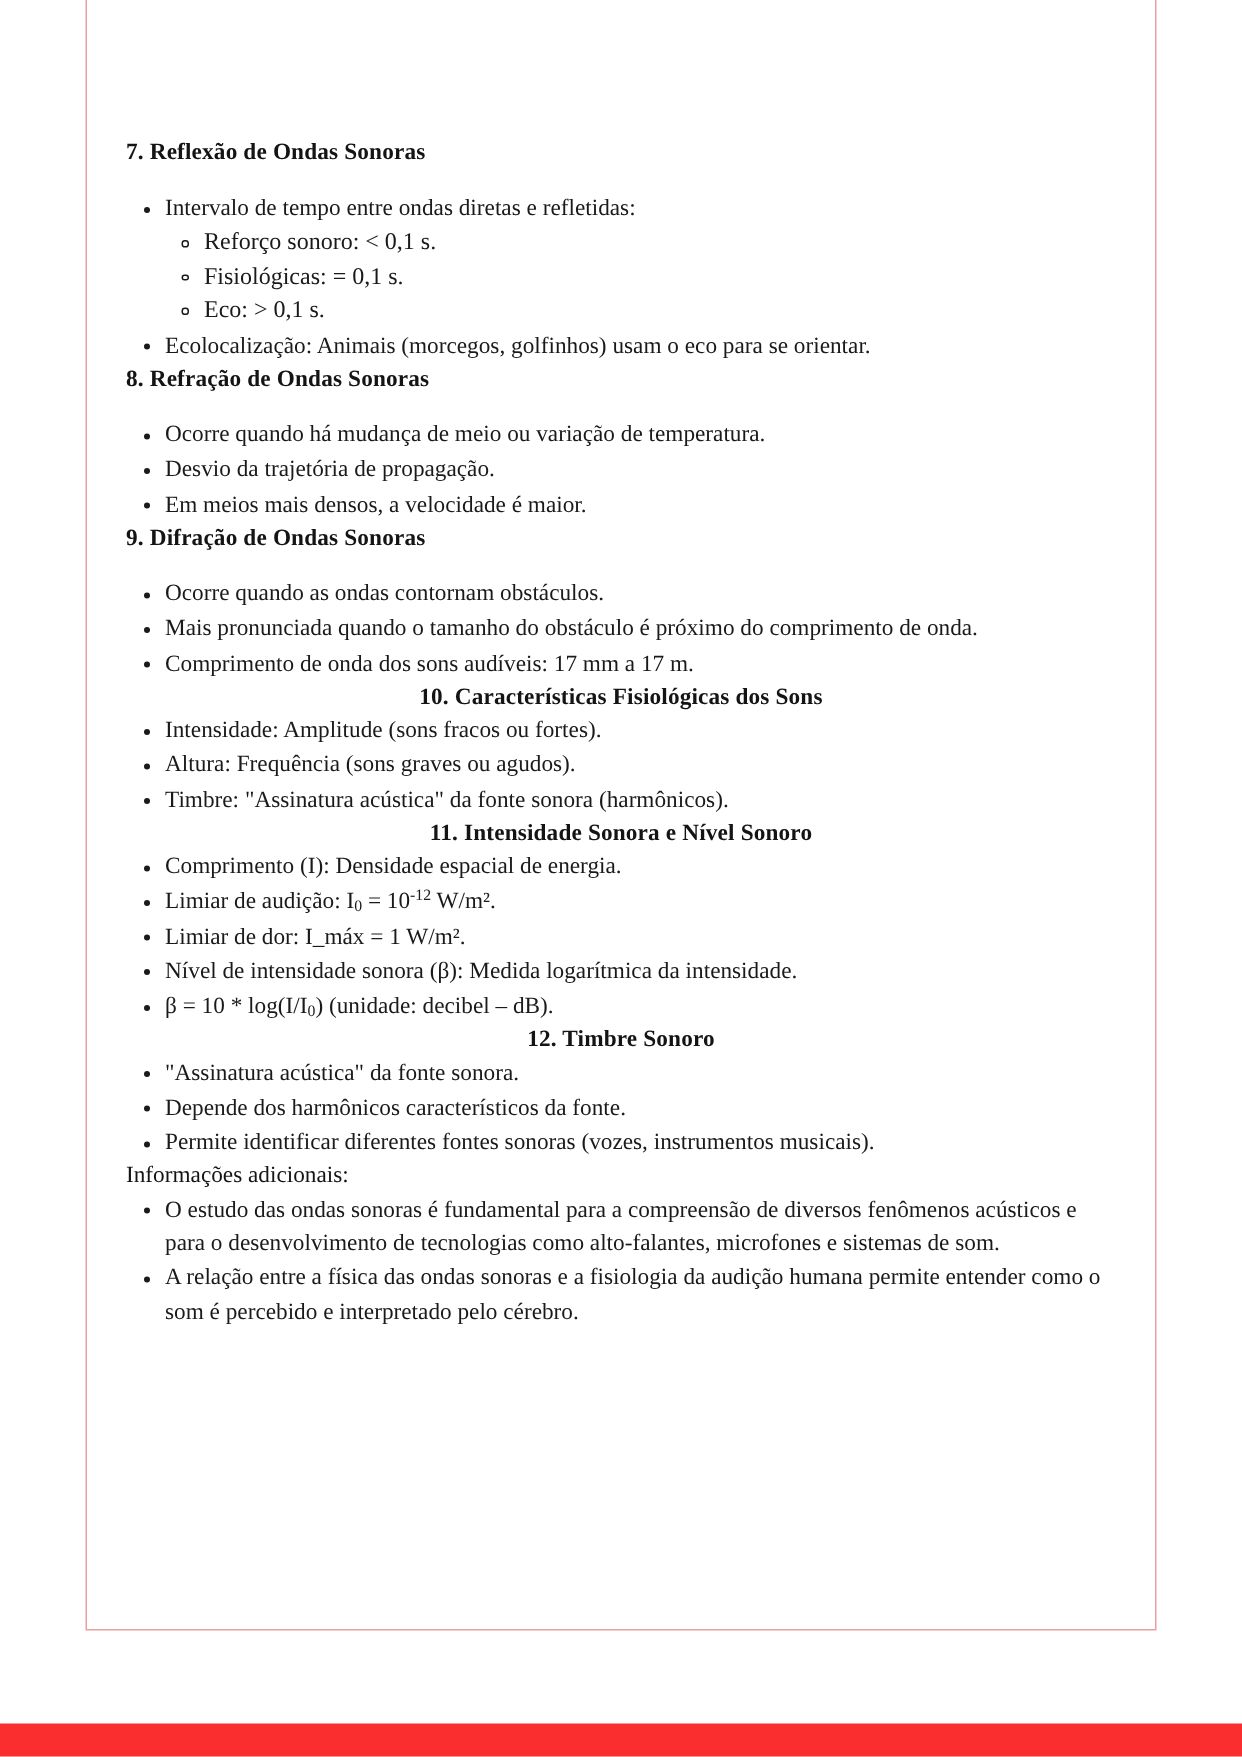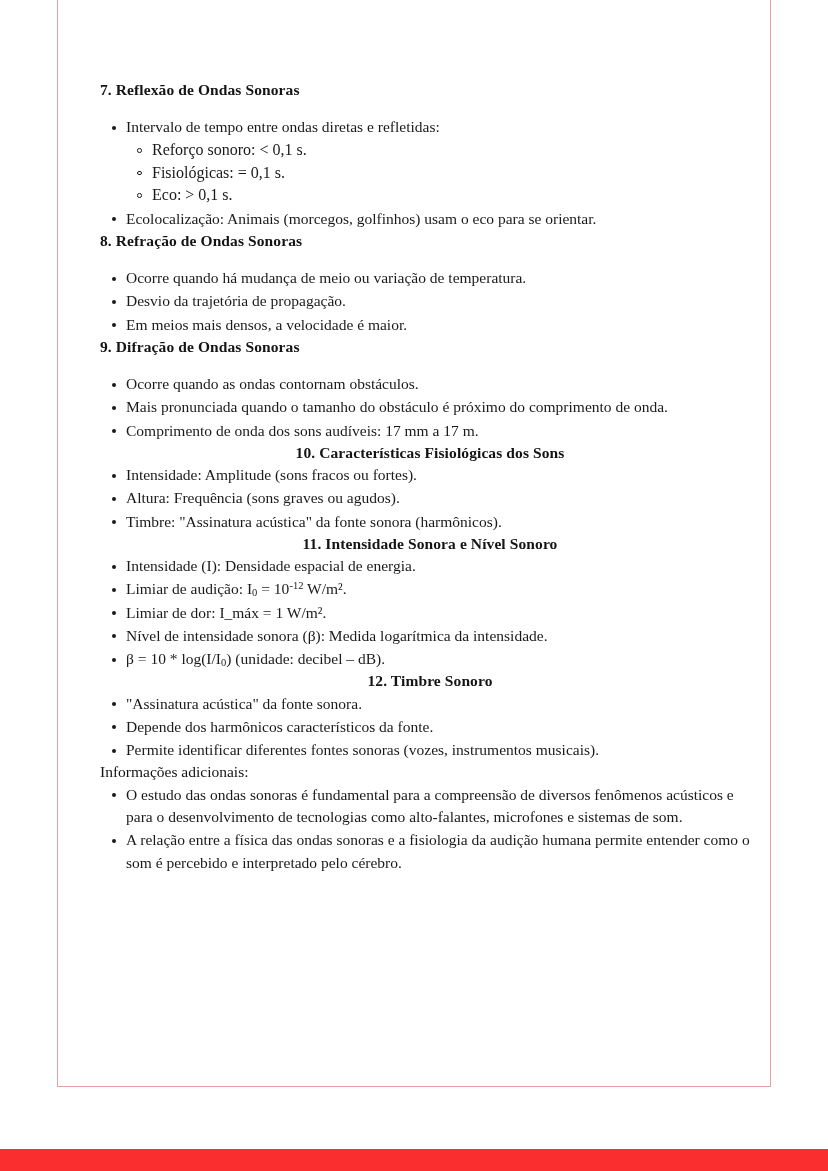--- a/index.html
+++ b/index.html
@@ -39,24 +39,23 @@
     bottom: 0;
     width: 828px;
     height: 22px;
     background: #fa2e2e;
   }
 
   
   .content {
     position: absolute;
     left: 84px;
-    top: 80px;
+    top: 92px;
     width: 660px;
     box-sizing: border-box;
-    margin-left: 16px;
   }
 
   h2.section-heading {
     font-size: 15.5px;
     font-weight: bold;
     letter-spacing: 0.1px;
     margin: 0;
     padding: 0;
     line-height: 1.25;
     color: #141414;
@@ -213,21 +212,21 @@
     </li>
     <li>
       <span>Timbre: "Assinatura acústica" da fonte sonora (harmônicos).</span>
     </li>
   </ul>
 
   <h2 class="section-heading gap-before-md">11. Intensidade Sonora e Nível Sonoro</h2>
 
   <ul class="bullets tight-top">
     <li>
-      <span>Intensidade (I): Densidade espacial de energia.</span>
+      <span>Comprimento (I): Densidade espacial de energia.</span>
     </li>
 
     <li>
       <span>Limiar de audição: I</span><sub>0</sub><span> = 10</span><sup>-12</sup><span> W/m².</span>
     </li>
 
     <li>
       <span>Limiar de dor: I_máx = 1 W/m².</span>
     </li>
 

